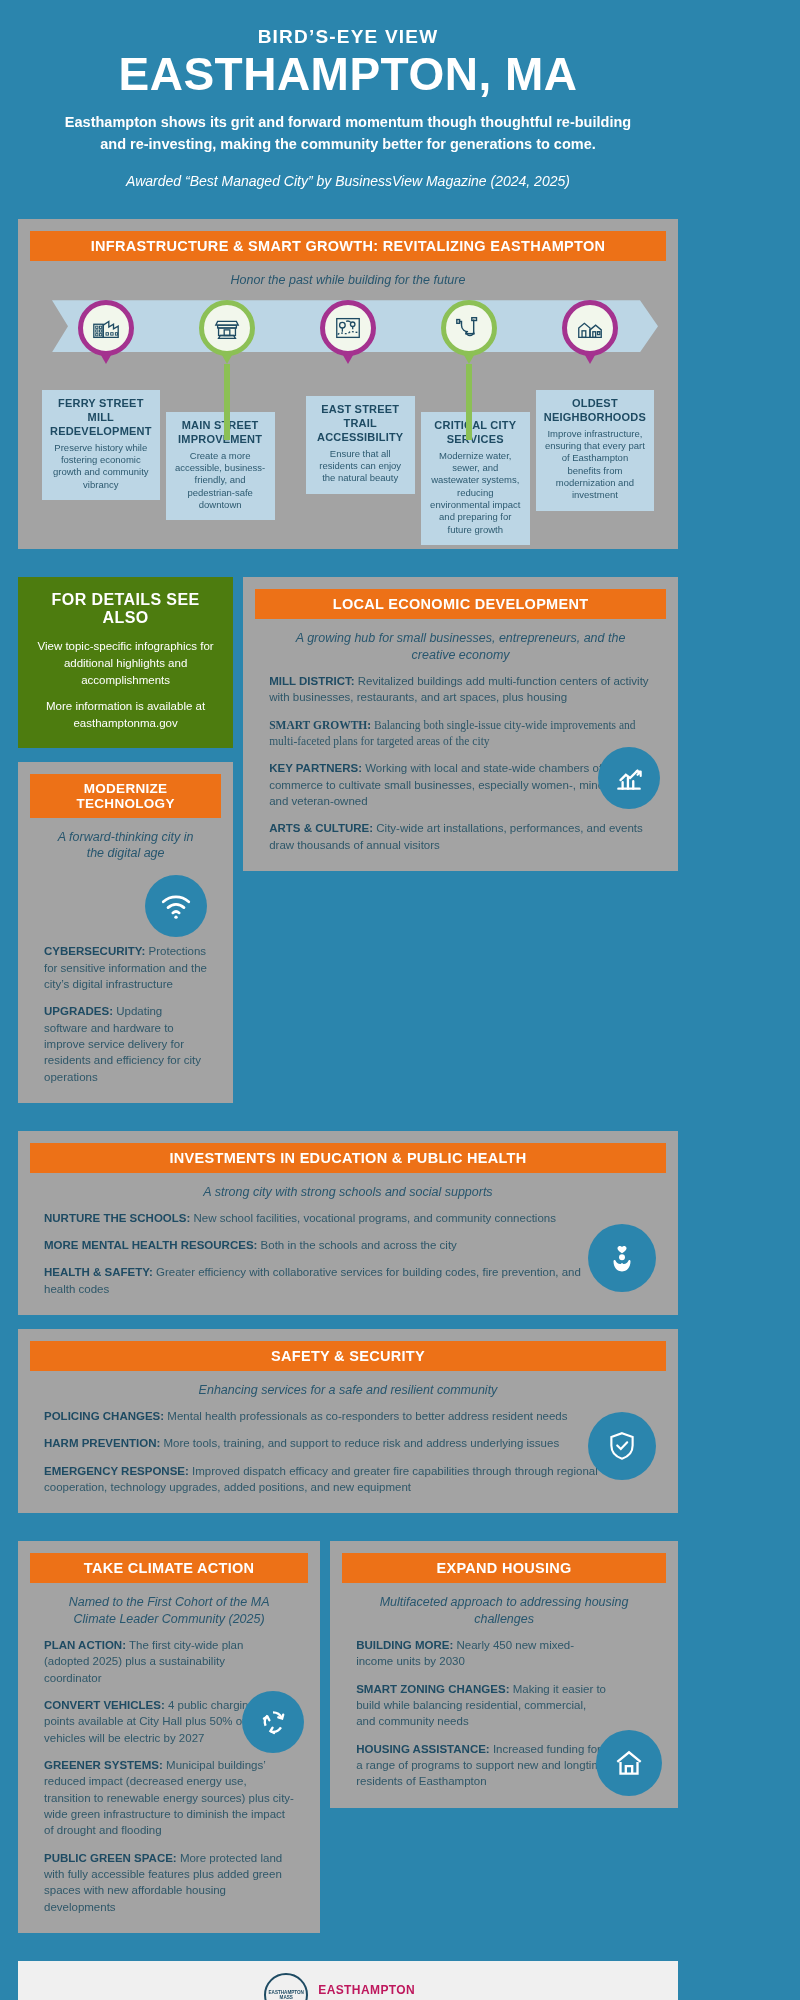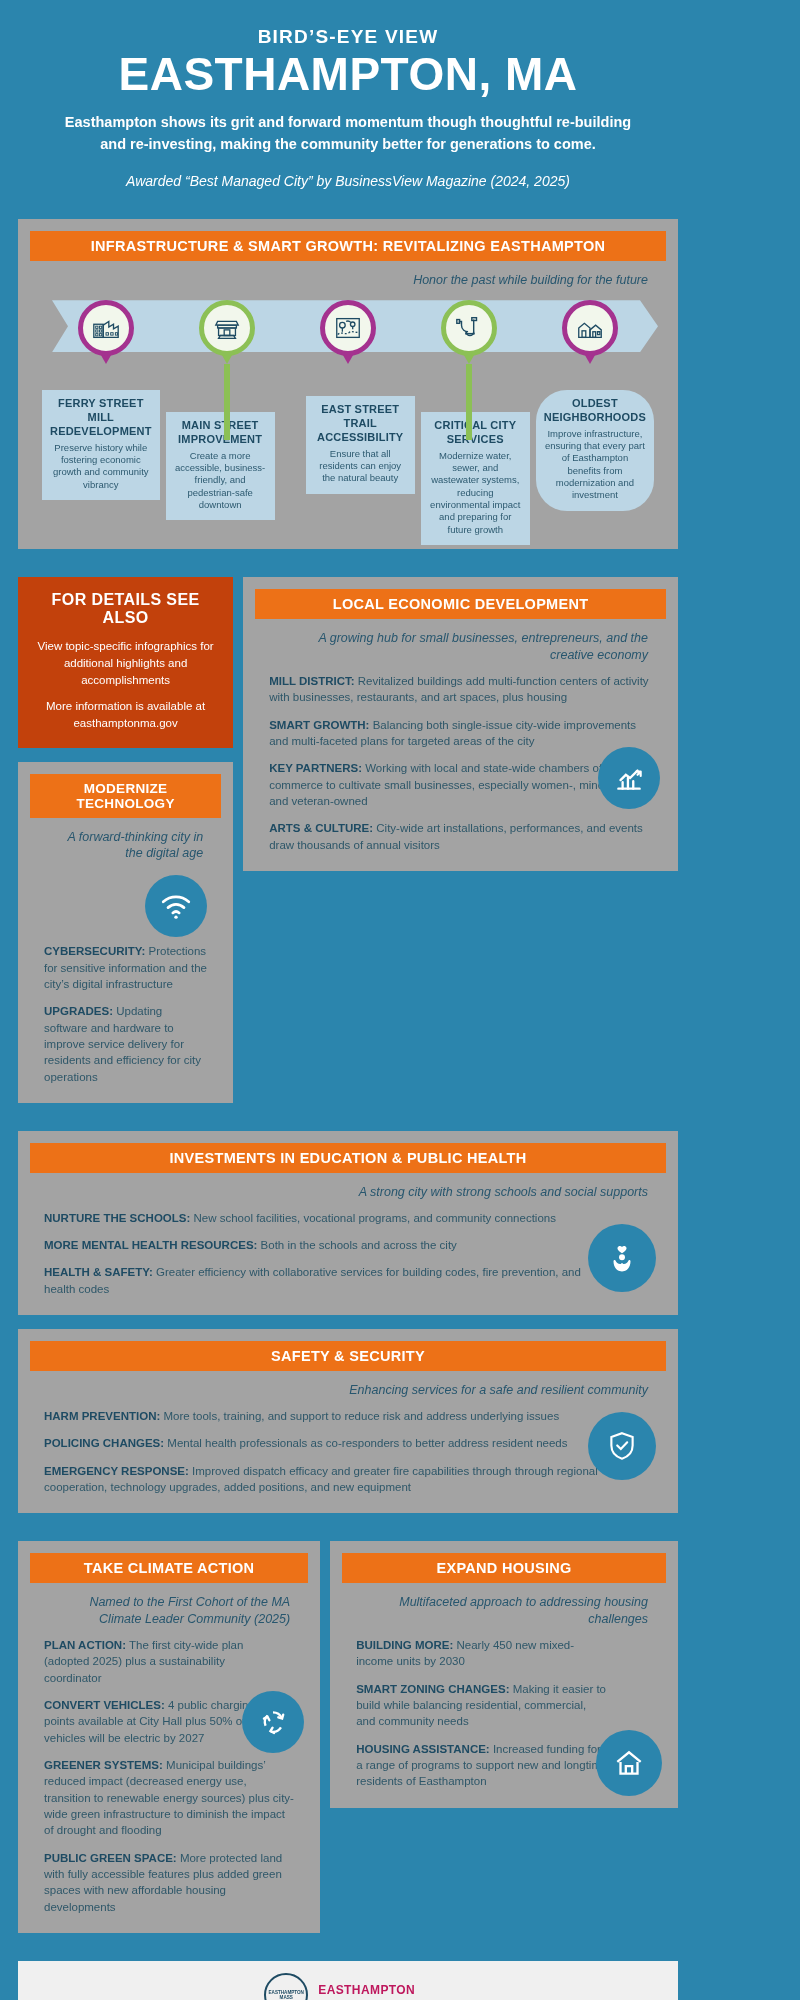--- a/index.html
+++ b/index.html
@@ -37,21 +37,21 @@
     padding: 12px 12px 14px;
   }
   .bar {
     background: #ed7117; color: #fff;
     text-align: center; font-weight: bold;
     font-size: 14.5px; letter-spacing: 0.3px;
     padding: 7px 6px;
   }
   .bar.small { font-size: 13.5px; }
   .tagline {
-    text-align: right; font-style: italic;
+    text-align: center; font-style: italic;
     font-size: 12.5px; color: #27566e;
     padding: 11px 18px 9px; line-height: 1.35;
   }
 
   
   .infra { position: relative; padding-bottom: 4px; }
   .arrow-band {
     position: relative; height: 52px; margin: 2px 0 0;
   }
   .arrow-band .band {
@@ -95,29 +95,29 @@
   }
   .icard .t {
     font-weight: bold; font-size: 11px; line-height: 1.25;
     color: #1e4b63; margin-bottom: 3px; letter-spacing: 0.2px;
   }
   .icard .d { font-size: 9.5px; line-height: 1.3; color: #2d5a70; }
   .icard.o1 { margin-top: 0; }
   .icard.o2 { margin-top: 22px; }
   .icard.o3 { margin-top: 6px; margin-left: 25px; }
   .icard.o4 { margin-top: 22px; }
-  .icard.o5 { margin-top: 0; border-radius: 31px; }
+  .icard.o5 { margin-top: 0; }
 
   
   .cols { display: flex; gap: 0; align-items: flex-start; }
   .col-left { width: 268px; }
   .col-right { width: 532px; }
 
   .dark-box {
-    background: #c2410c; color: #fff;
+    background: #4d7c0f; color: #fff;
     margin: 14px 0 14px 18px; padding: 14px 18px 16px;
     text-align: center;
   }
   .dark-box h3 {
     font-size: 16px; font-weight: bold; letter-spacing: 0.4px;
     margin-bottom: 11px;
   }
   .dark-box p { font-size: 11.5px; line-height: 1.45; margin-bottom: 10px; }
   .dark-box p:last-child { margin-bottom: 0; }
 
@@ -335,21 +335,21 @@
             <svg viewBox="0 0 32 32" fill="none" stroke="#fff" stroke-width="2.2" stroke-linecap="round">
               <path d="M6 26h20"></path>
               <path d="M10 26v-6M15 26v-10M20 26v-7"></path>
               <path d="M24 13l3-3M27 10h-4M27 10v4" stroke-width="2"></path>
               <path d="M8 18l5-5 4 3 7-7"></path>
             </svg>
           </div>
           <div class="item">
             <b>MILL DISTRICT:</b><span> Revitalized buildings add multi-function centers of activity with businesses, restaurants, and art spaces, plus housing</span>
           </div>
-          <div class="item" style="width:370px;">
+          <div class="item" style="width:370px;font-family:Liberation Serif, serif;">
             <b>SMART GROWTH:</b><span> Balancing both single-issue city-wide improvements and multi-faceted plans for targeted areas of the city</span>
           </div>
           <div class="item" style="width:370px;">
             <b>KEY PARTNERS:</b><span> Working with local and state-wide chambers of commerce to cultivate small businesses, especially women-, minority-, and veteran-owned</span>
           </div>
           <div class="item">
             <b>ARTS &amp; CULTURE:</b><span> City-wide art installations, performances, and events draw thousands of annual visitors</span>
           </div>
         </div>
       </div>
@@ -384,24 +384,24 @@
     <div class="bar">SAFETY &amp; SECURITY</div>
     <div class="tagline">Enhancing services for a safe and resilient community</div>
     <div class="body-pad rel">
       <div class="ticon abs-icon" style="right:10px; top:4px; width:68px; height:68px;">
         <svg viewBox="0 0 32 32" fill="none" stroke="#fff" stroke-width="2">
           <path d="M16 4l10 3.6v8c0 6.6-4.4 10.6-10 12.4-5.6-1.8-10-5.8-10-12.4v-8z"></path>
           <path d="M11.5 15.5l3.4 3.4 6-6.4" stroke-linecap="round"></path>
         </svg>
       </div>
       <div class="item" style="width:560px;">
+        <b>POLICING CHANGES:</b><span> Mental health professionals as co-responders to better address resident needs</span>
+      </div>
+      <div class="item" style="width:560px;">
         <b>HARM PREVENTION:</b><span> More tools, training, and support to reduce risk and address underlying issues</span>
-      </div>
-      <div class="item" style="width:560px;">
-        <b>POLICING CHANGES:</b><span> Mental health professionals as co-responders to better address resident needs</span>
       </div>
       <div class="item">
         <b>EMERGENCY RESPONSE:</b><span> Improved dispatch efficacy and greater fire capabilities through through regional cooperation, technology upgrades, added positions, and new equipment</span>
       </div>
     </div>
   </div>
 
   <div class="cols">
     <div style="width:368px;">
       <div class="panel" style="margin:14px 0 14px 18px;">

